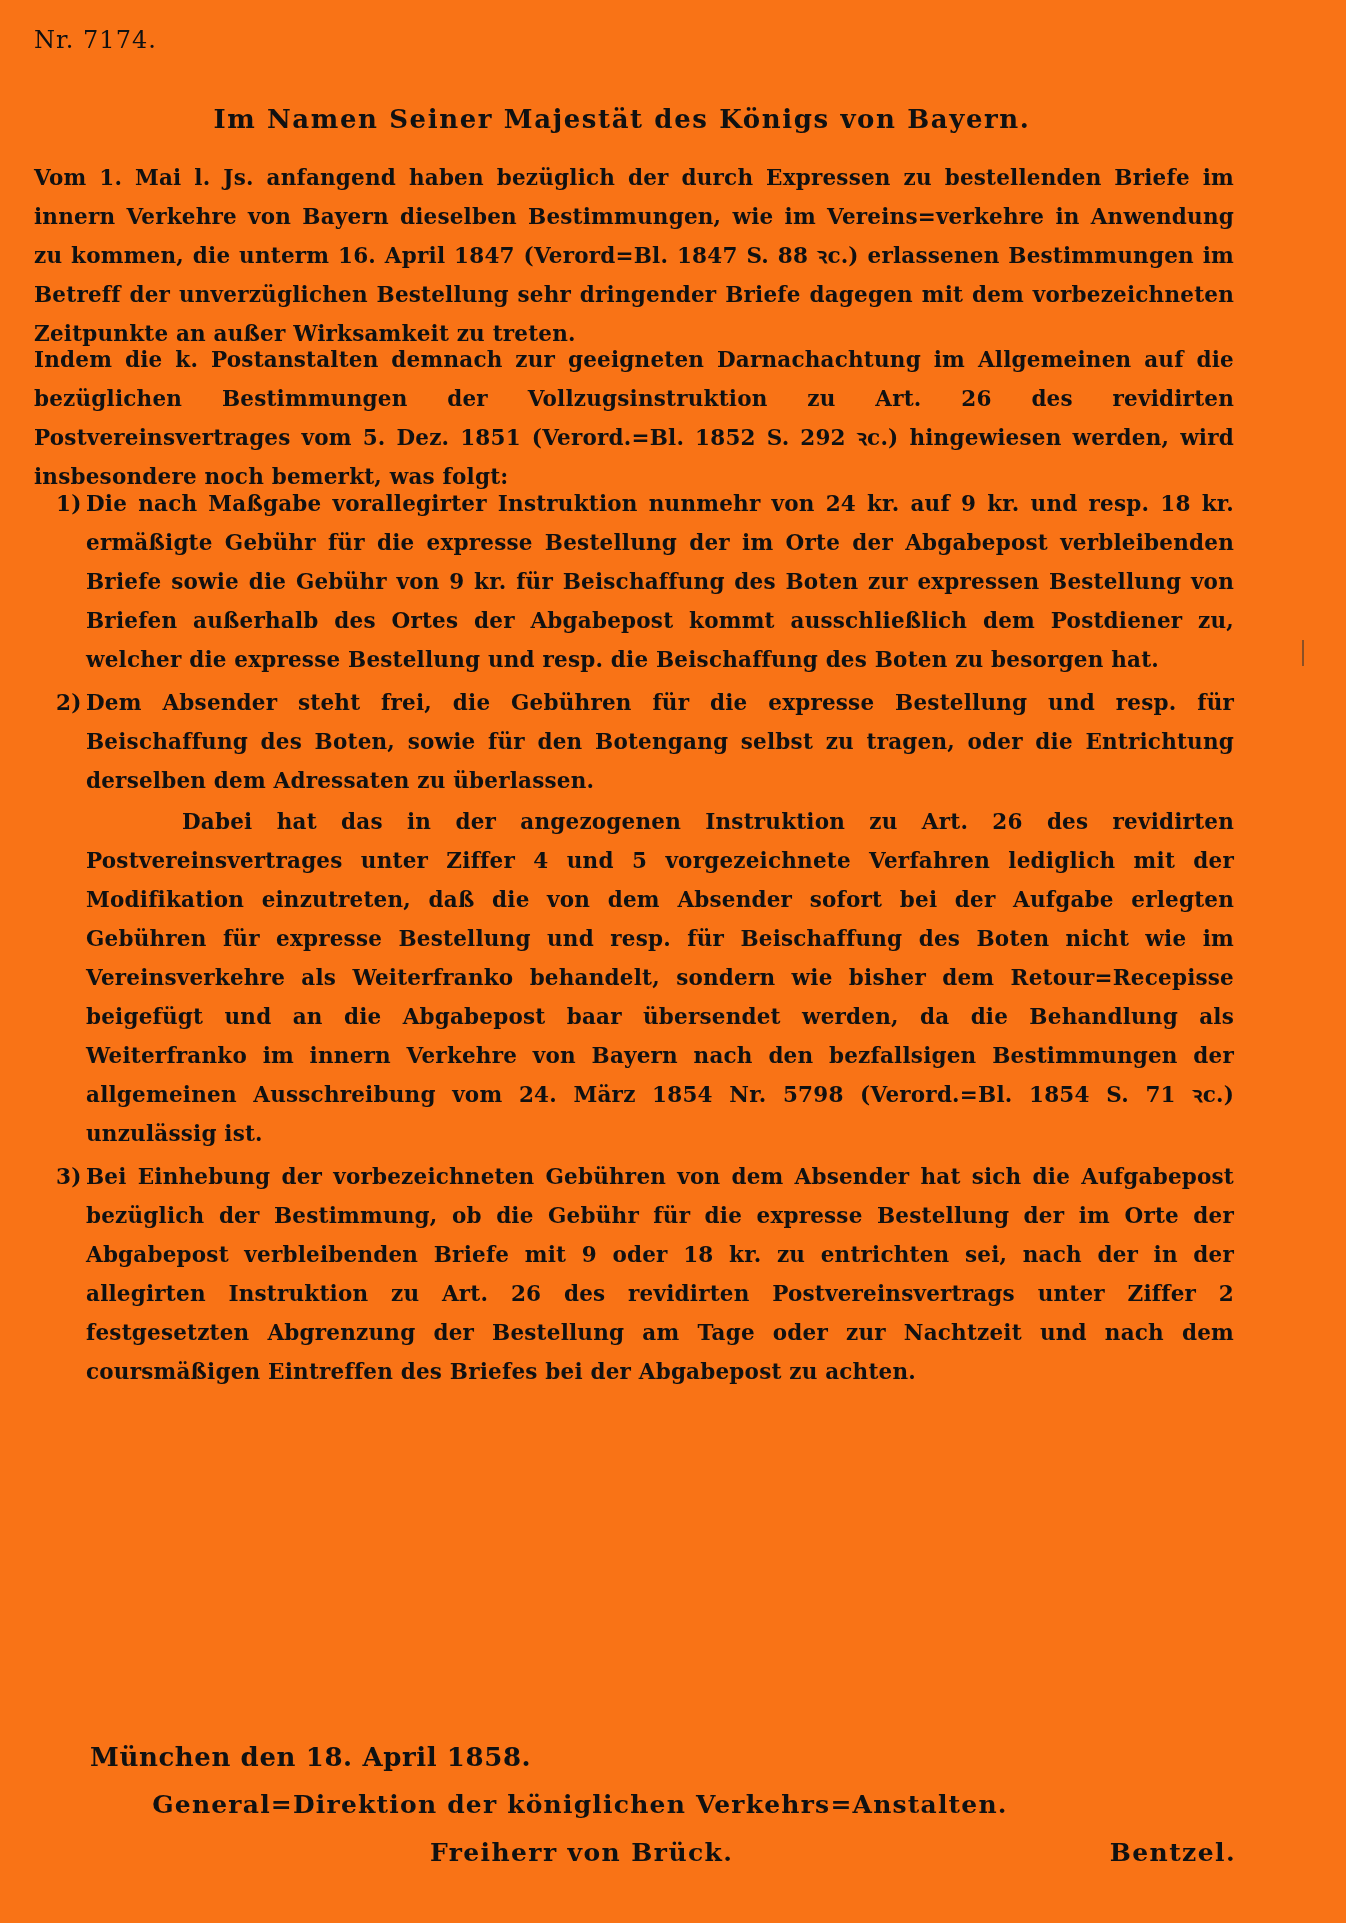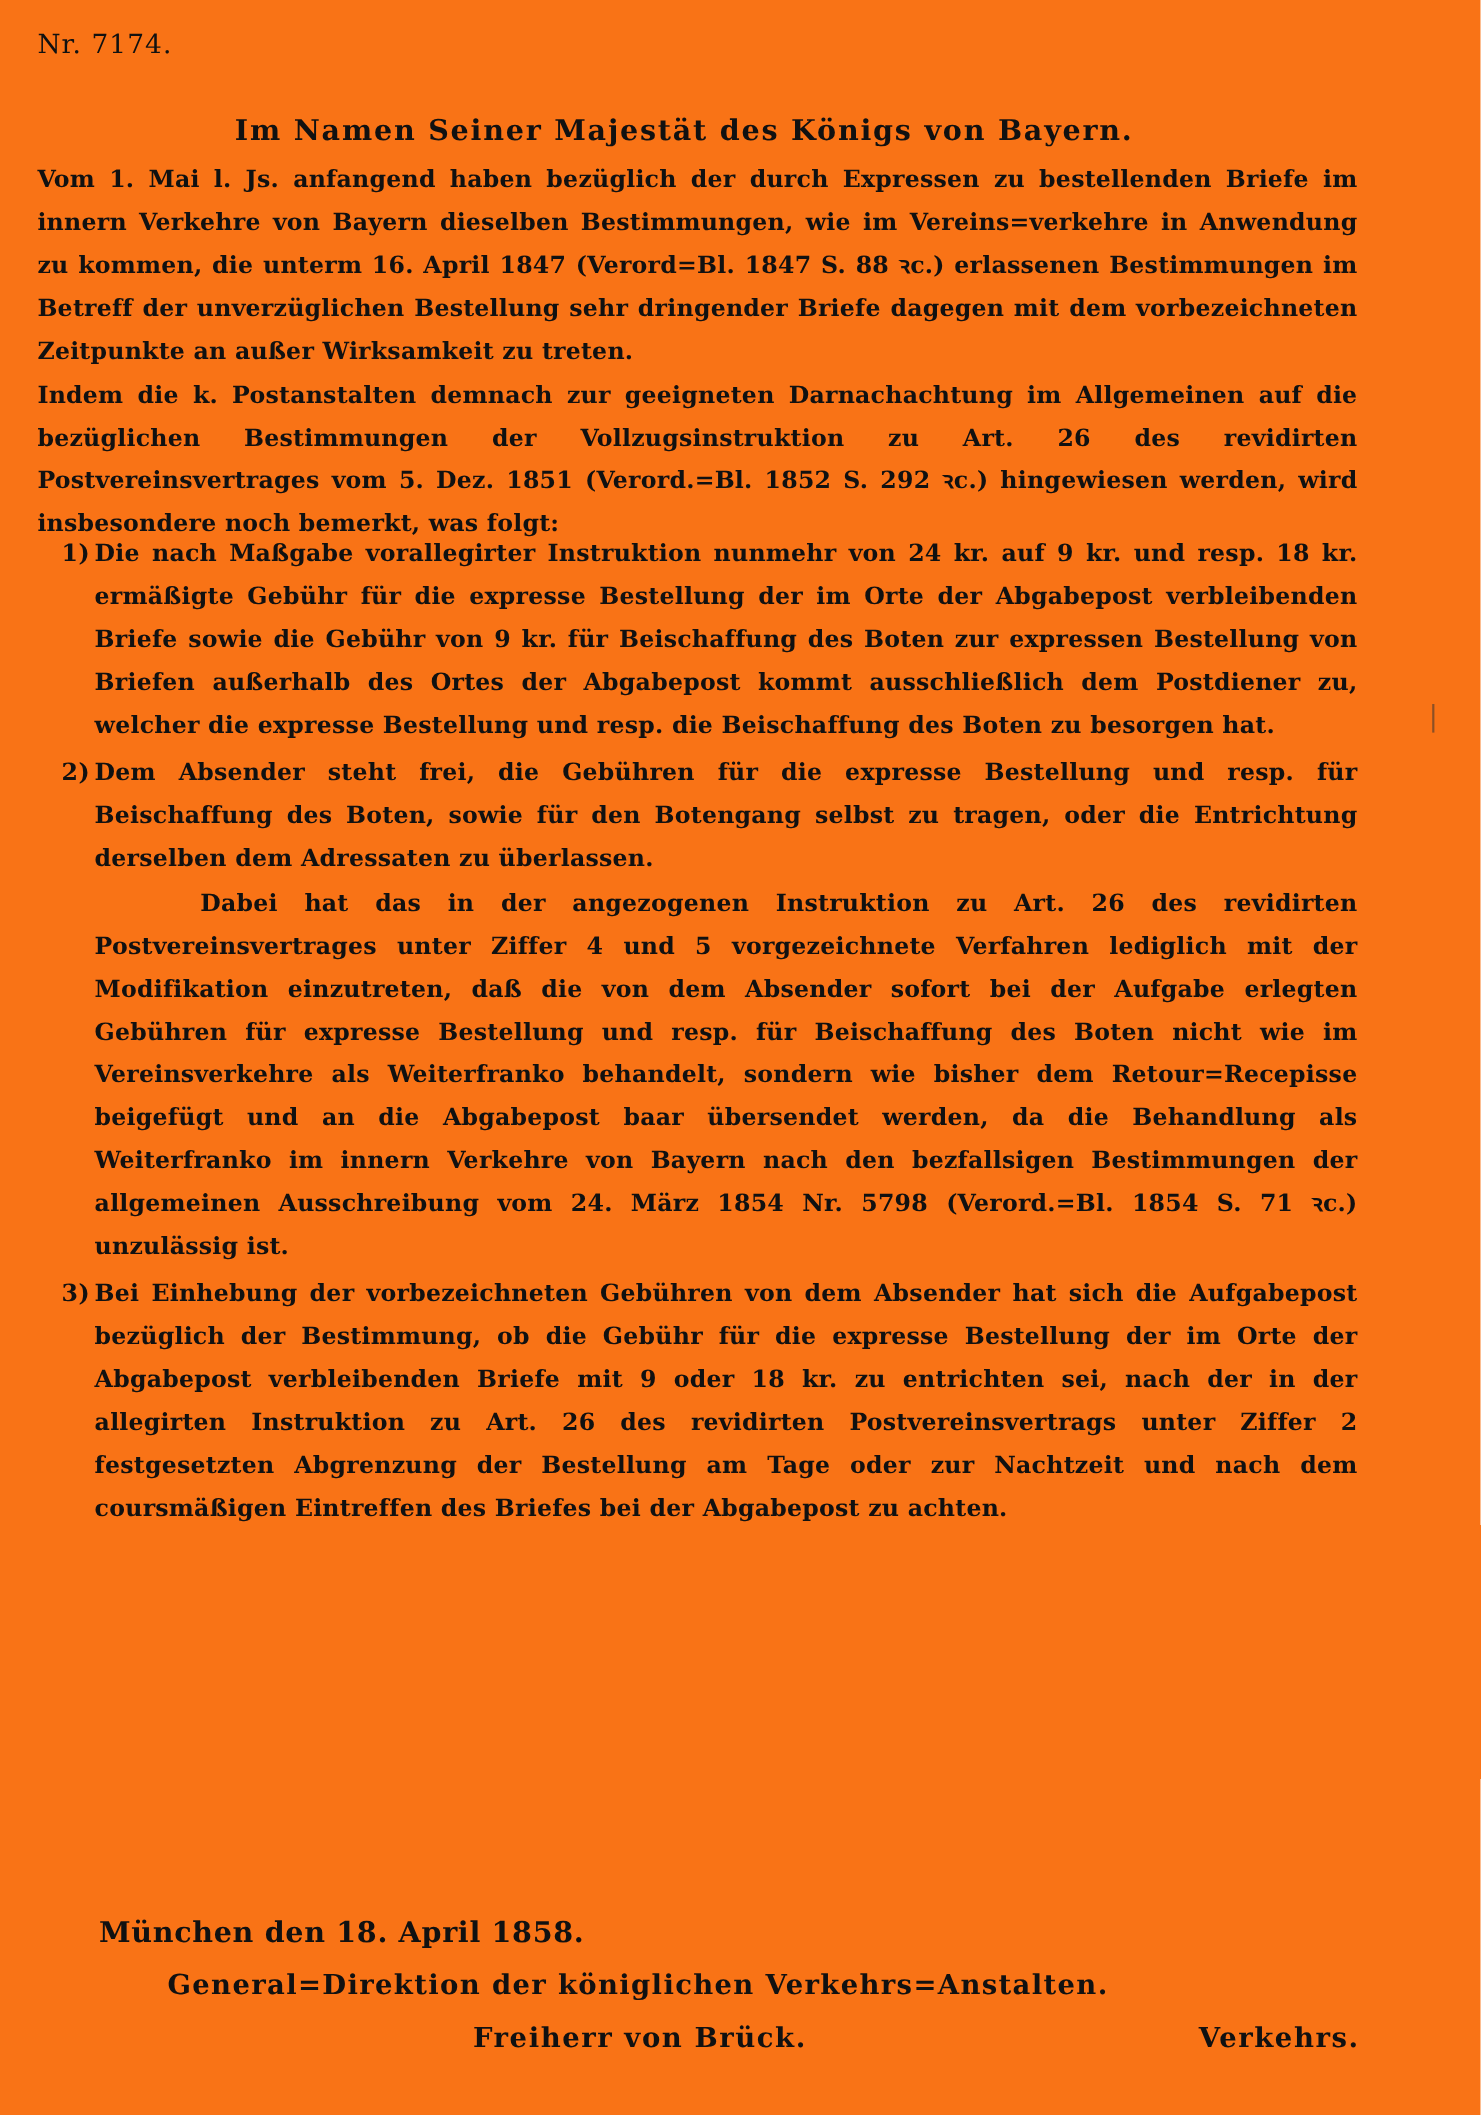--- a/index.html
+++ b/index.html
@@ -62,21 +62,21 @@
   .body-block {
     position: absolute;
     left: 34px;
     width: 1200px;
     font-size: 21.5px;
     line-height: 39px;
     font-weight: 700;
     text-align: justify;
     letter-spacing: 0.2px;
   }
-  .para-1 { top: 144px; }
+  .para-1 { top: 158px; }
   .para-2 { top: 340px; }
   .list {
     position: absolute;
     left: 34px;
     top: 484px;
     width: 1200px;
   }
   .list-item {
     position: relative;
     display: flex;
@@ -186,18 +186,18 @@
       </div>
 
     </div>
 
     <div class="place-date frak">München den 18. April 1858.</div>
 
     <div class="authority frak">General=Direktion der königlichen Verkehrs=Anstalten.</div>
 
     <div class="sig-left frak">Freiherr von Brück.</div>
 
-    <div class="sig-right frak">Verkehrs.</div>
+    <div class="sig-right frak">Bentzel.</div>
 
     <div class="edge-mark"></div>
 
   </div>
 </div>
 
 </body></html>

